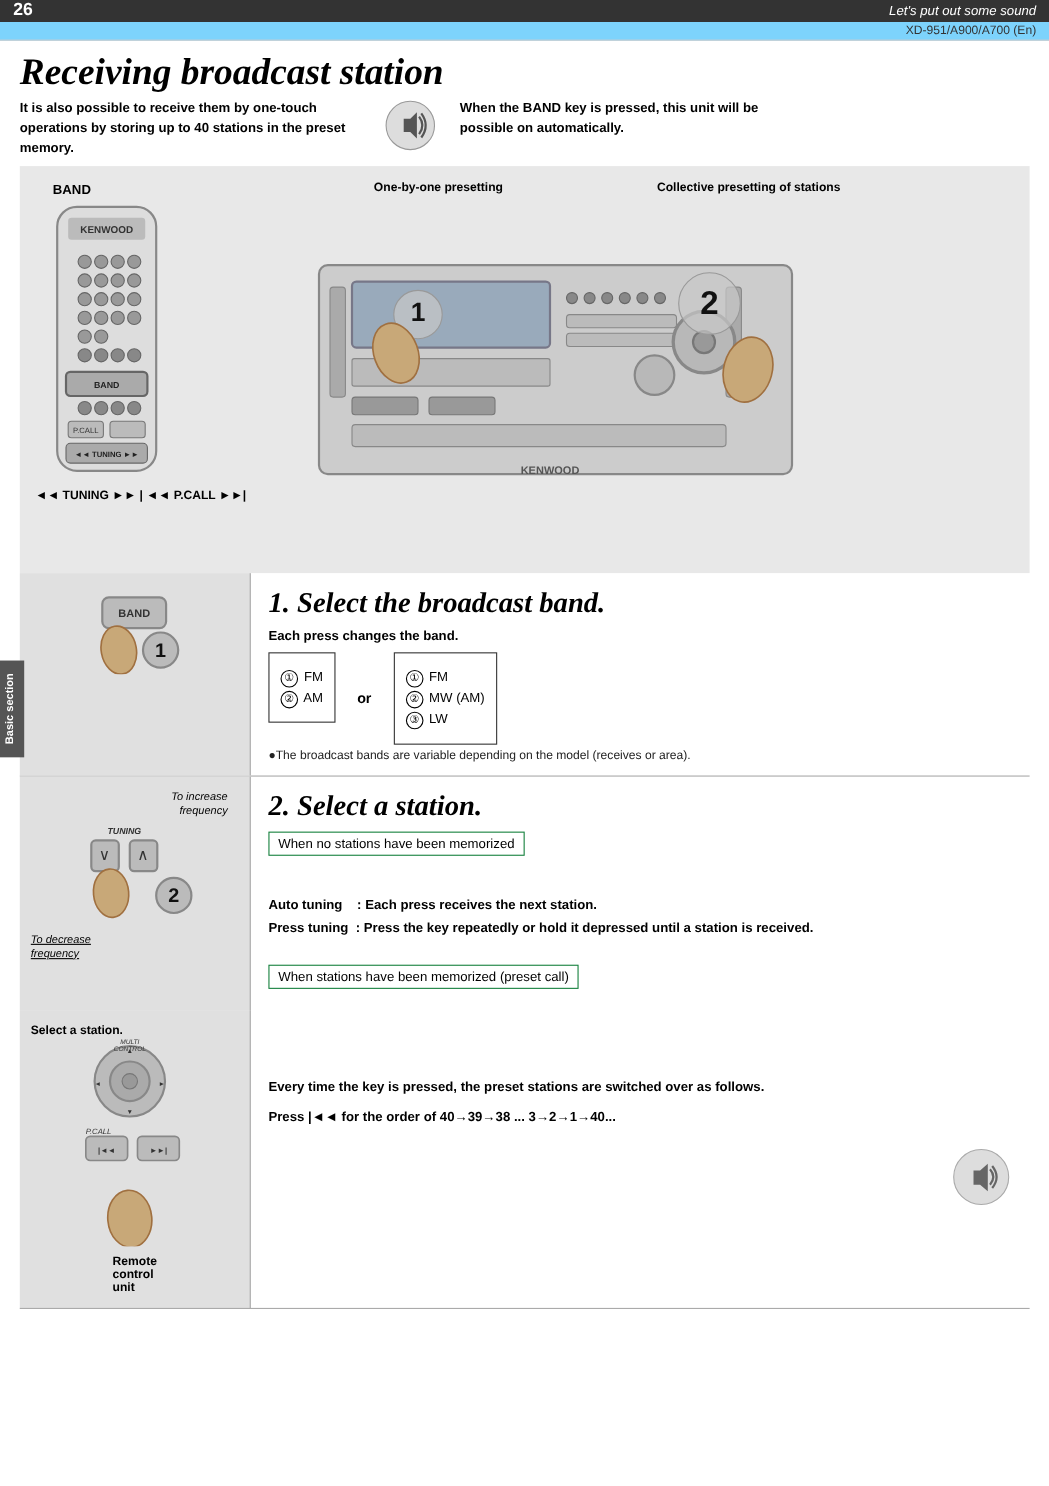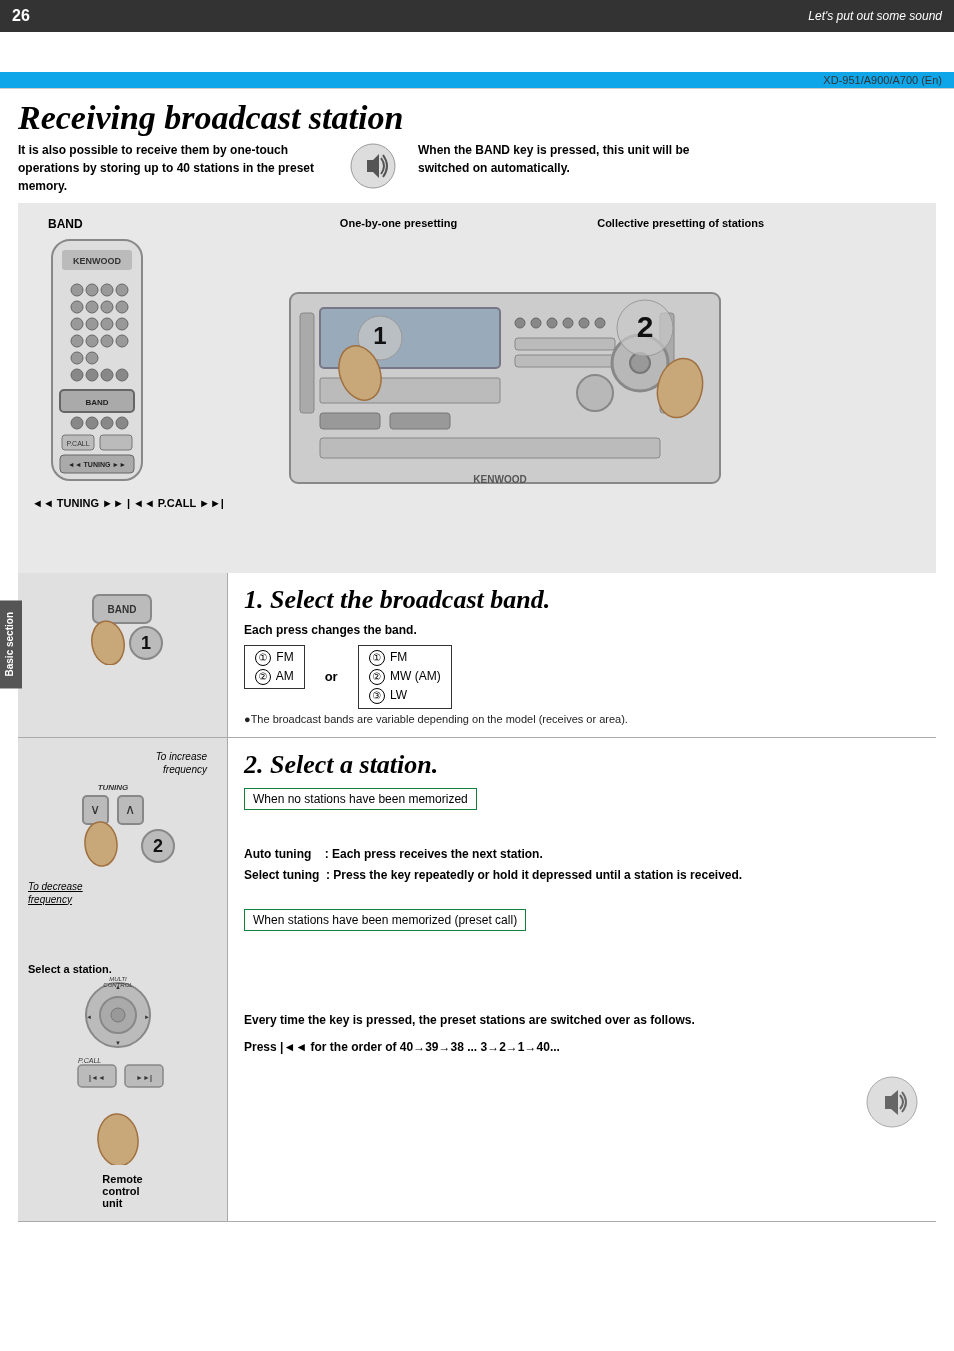--- a/index.html
+++ b/index.html
@@ -8,44 +8,43 @@
       min-height: 1351px;
       background: #fff;
       font-family: Arial, Helvetica, sans-serif;
       font-size: 13px;
       color: #000;
     }
 
     
     .top-bar {
       background: #333;
-      height: 32px;
+      height: 20px;
       display: flex;
       align-items: center;
       padding: 0 12px;
     }
     .top-bar-num {
       color: #fff;
       font-weight: bold;
       font-size: 16px;
     }
     .top-bar-right {
       margin-left: auto;
       color: #fff;
       font-size: 12px;
       font-style: italic;
     }
     .model-line {
       text-align: right;
       padding: 2px 12px;
       font-size: 11px;
       color: #333;
-      background: #0ea5e9;
+      background: #7dd3fc;
       border-bottom: 1px solid #ccc;
-      margin-top: 40px;
     }
 
     
     .page-title {
       font-family: 'Times New Roman', Times, serif;
       font-size: 34px;
       font-weight: bold;
       font-style: italic;
       padding: 10px 18px 4px 18px;
     }
@@ -168,21 +167,21 @@
     }
 
     .band-options {
       display: flex;
       gap: 20px;
       align-items: flex-start;
       margin: 8px 0 4px 0;
     }
     .band-option-box {
       border: 1px solid #333;
-      padding: 2px 10px;
+      padding: 12px 10px;
       font-size: 12px;
       line-height: 1.6;
     }
     .or-text {
       font-size: 13px;
       font-weight: bold;
       align-self: center;
     }
     .note-text {
       font-size: 11px;
@@ -306,21 +305,21 @@
 
   <div class="intro-icon">
     <svg width="48" height="48" viewBox="0 0 48 48">
       <ellipse cx="24" cy="24" rx="22" ry="22" fill="#ddd" stroke="#999" stroke-width="1"></ellipse>
 
       <polygon points="18,18 24,18 30,12 30,36 24,30 18,30" fill="#555"></polygon>
       <path d="M32,16 Q38,24 32,32" stroke="#555" stroke-width="2" fill="none"></path>
       <path d="M34,13 Q42,24 34,35" stroke="#555" stroke-width="2" fill="none"></path>
     </svg>
   </div>
-  <div class="intro-right">When the BAND key is pressed, this unit will be switched on automatically.</div>
+  <div class="intro-right">When the BAND key is pressed, this unit will be possible on automatically.</div>
 </div>
 
 <div class="diagram-area">
 
   <div class="remote-section">
     <div class="band-label">BAND</div>
 
     <svg class="remote-svg" viewBox="0 0 130 260">
 
       <rect x="20" y="5" width="90" height="240" rx="18" ry="18" fill="#ddd" stroke="#888" stroke-width="2"></rect>
@@ -495,21 +494,21 @@
         <span>Select a station.</span>
       </div>
       <div class="when-box">When no stations have been memorized</div>
       <div style="height:20px;"></div>
       <div class="auto-manual">
         <div>
           <span>Auto tuning</span>
           &nbsp;&nbsp;&nbsp;: <span>Each press receives the next station.</span>
         </div>
         <div>
-          <span>Select tuning</span>
+          <span>Press tuning</span>
           &nbsp;: <span>Press the key repeatedly or hold it depressed until a station is received.</span>
         </div>
       </div>
       <div style="height:16px;"></div>
       <div class="when-box">When stations have been memorized (preset call)</div>
     </div>
   </div>
 
   <div class="step3-section">
     <div class="step3-left">

